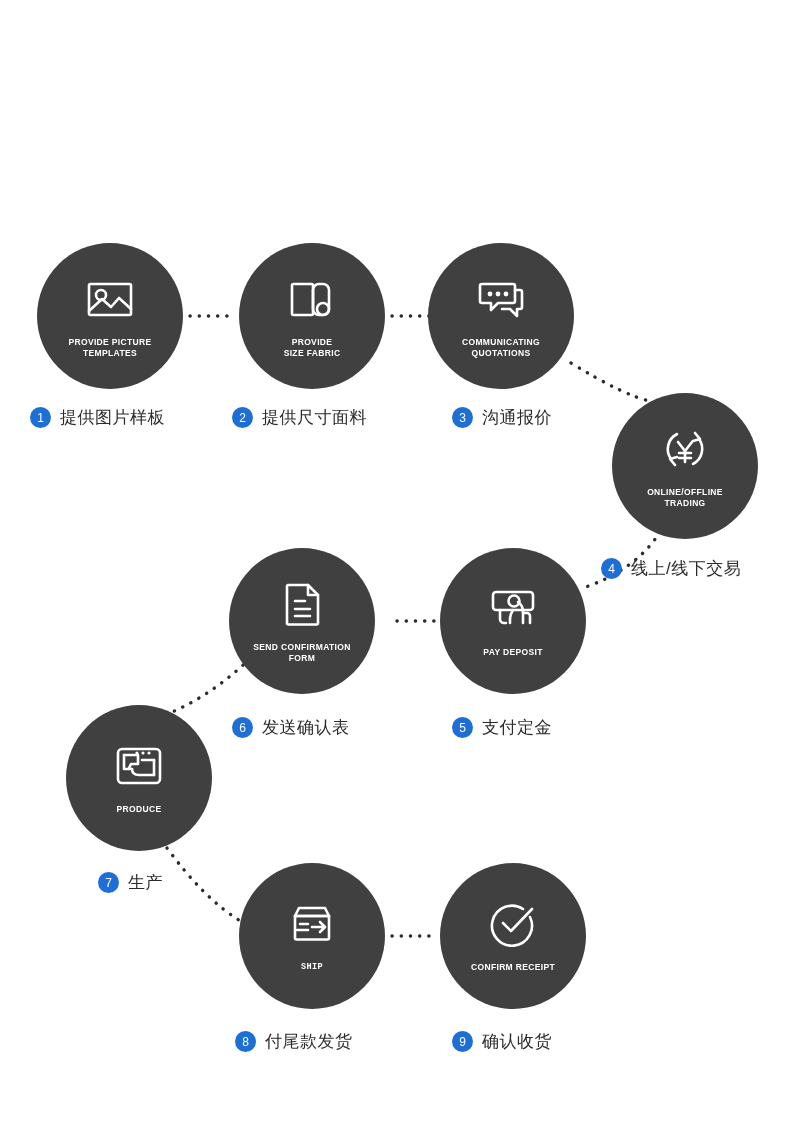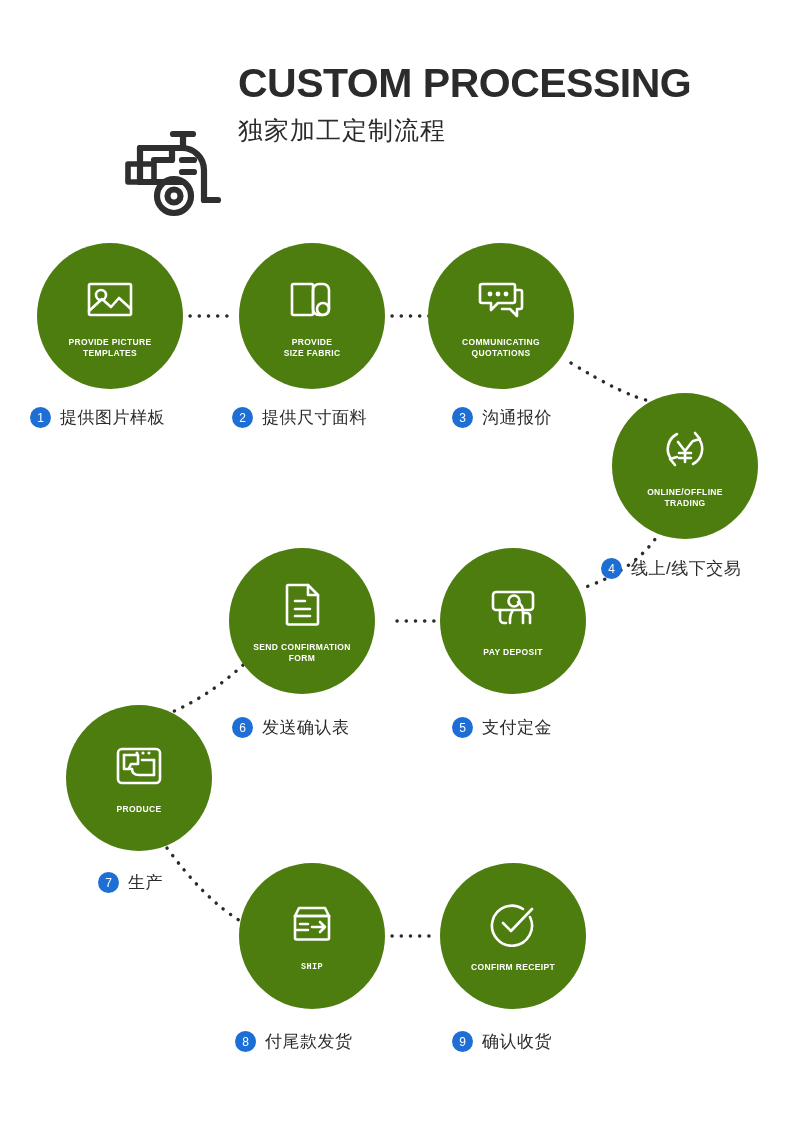--- a/index.html
+++ b/index.html
@@ -55,21 +55,21 @@
     letter-spacing: 1px;
     white-space: nowrap;
   }
 
   
   .step-circle {
     position: absolute;
     width: 146px;
     height: 146px;
     border-radius: 50%;
-    background: #4d7c0f;
+    background: #404040;
     display: flex;
     flex-direction: column;
     align-items: center;
     justify-content: center;
     box-sizing: border-box;
   }
   .step-icon {
     width: 52px;
     height: 52px;
     display: block;
@@ -136,42 +136,20 @@
     stroke-width: 3.4;
     stroke-linecap: round;
     stroke-dasharray: 0.2 9;
   }
 </style>
 </head>
 <body>
 
 <div id="canvas">
 
-  <div id="header">
-    <div id="header-icon">
-      <svg viewBox="0 0 110 100" xmlns="http://www.w3.org/2000/svg">
-        <g fill="none" stroke="#2f2f2f" stroke-width="6.2" stroke-linecap="round" stroke-linejoin="round">
-          <path d="M57 12 h20 M67 12 v12"></path>
-          <path d="M56 26 h10 a22 22 0 0 1 22 22 v30"></path>
-          <path d="M24 26 h32 v12 h-18"></path>
-          <path d="M24 26 v34 h14"></path>
-          <path d="M24 60 h42"></path>
-          <path d="M12 42 h26 v18 h-26 z" stroke-width="5.6"></path>
-          <path d="M66 38 h12 M66 50 h12"></path>
-          <path d="M88 78 h14"></path>
-          <circle cx="58" cy="74" r="17"></circle>
-          <circle cx="58" cy="74" r="6.5"></circle>
-        </g>
-      </svg>
-    </div>
-    <div id="header-text">
-      <div id="header-title">CUSTOM PROCESSING</div>
-      <div id="header-subtitle">独家加工定制流程</div>
-    </div>
-  </div>
 
   <svg id="connectors" viewBox="0 0 790 1133">
 
     <line x1="190" y1="316" x2="233" y2="316"></line>
 
     <line x1="392" y1="316" x2="434" y2="316"></line>
 
     <path d="M571 363 Q 625 396 650 401"></path>
 
     <path d="M660 532 Q 636 570 583 588"></path>

